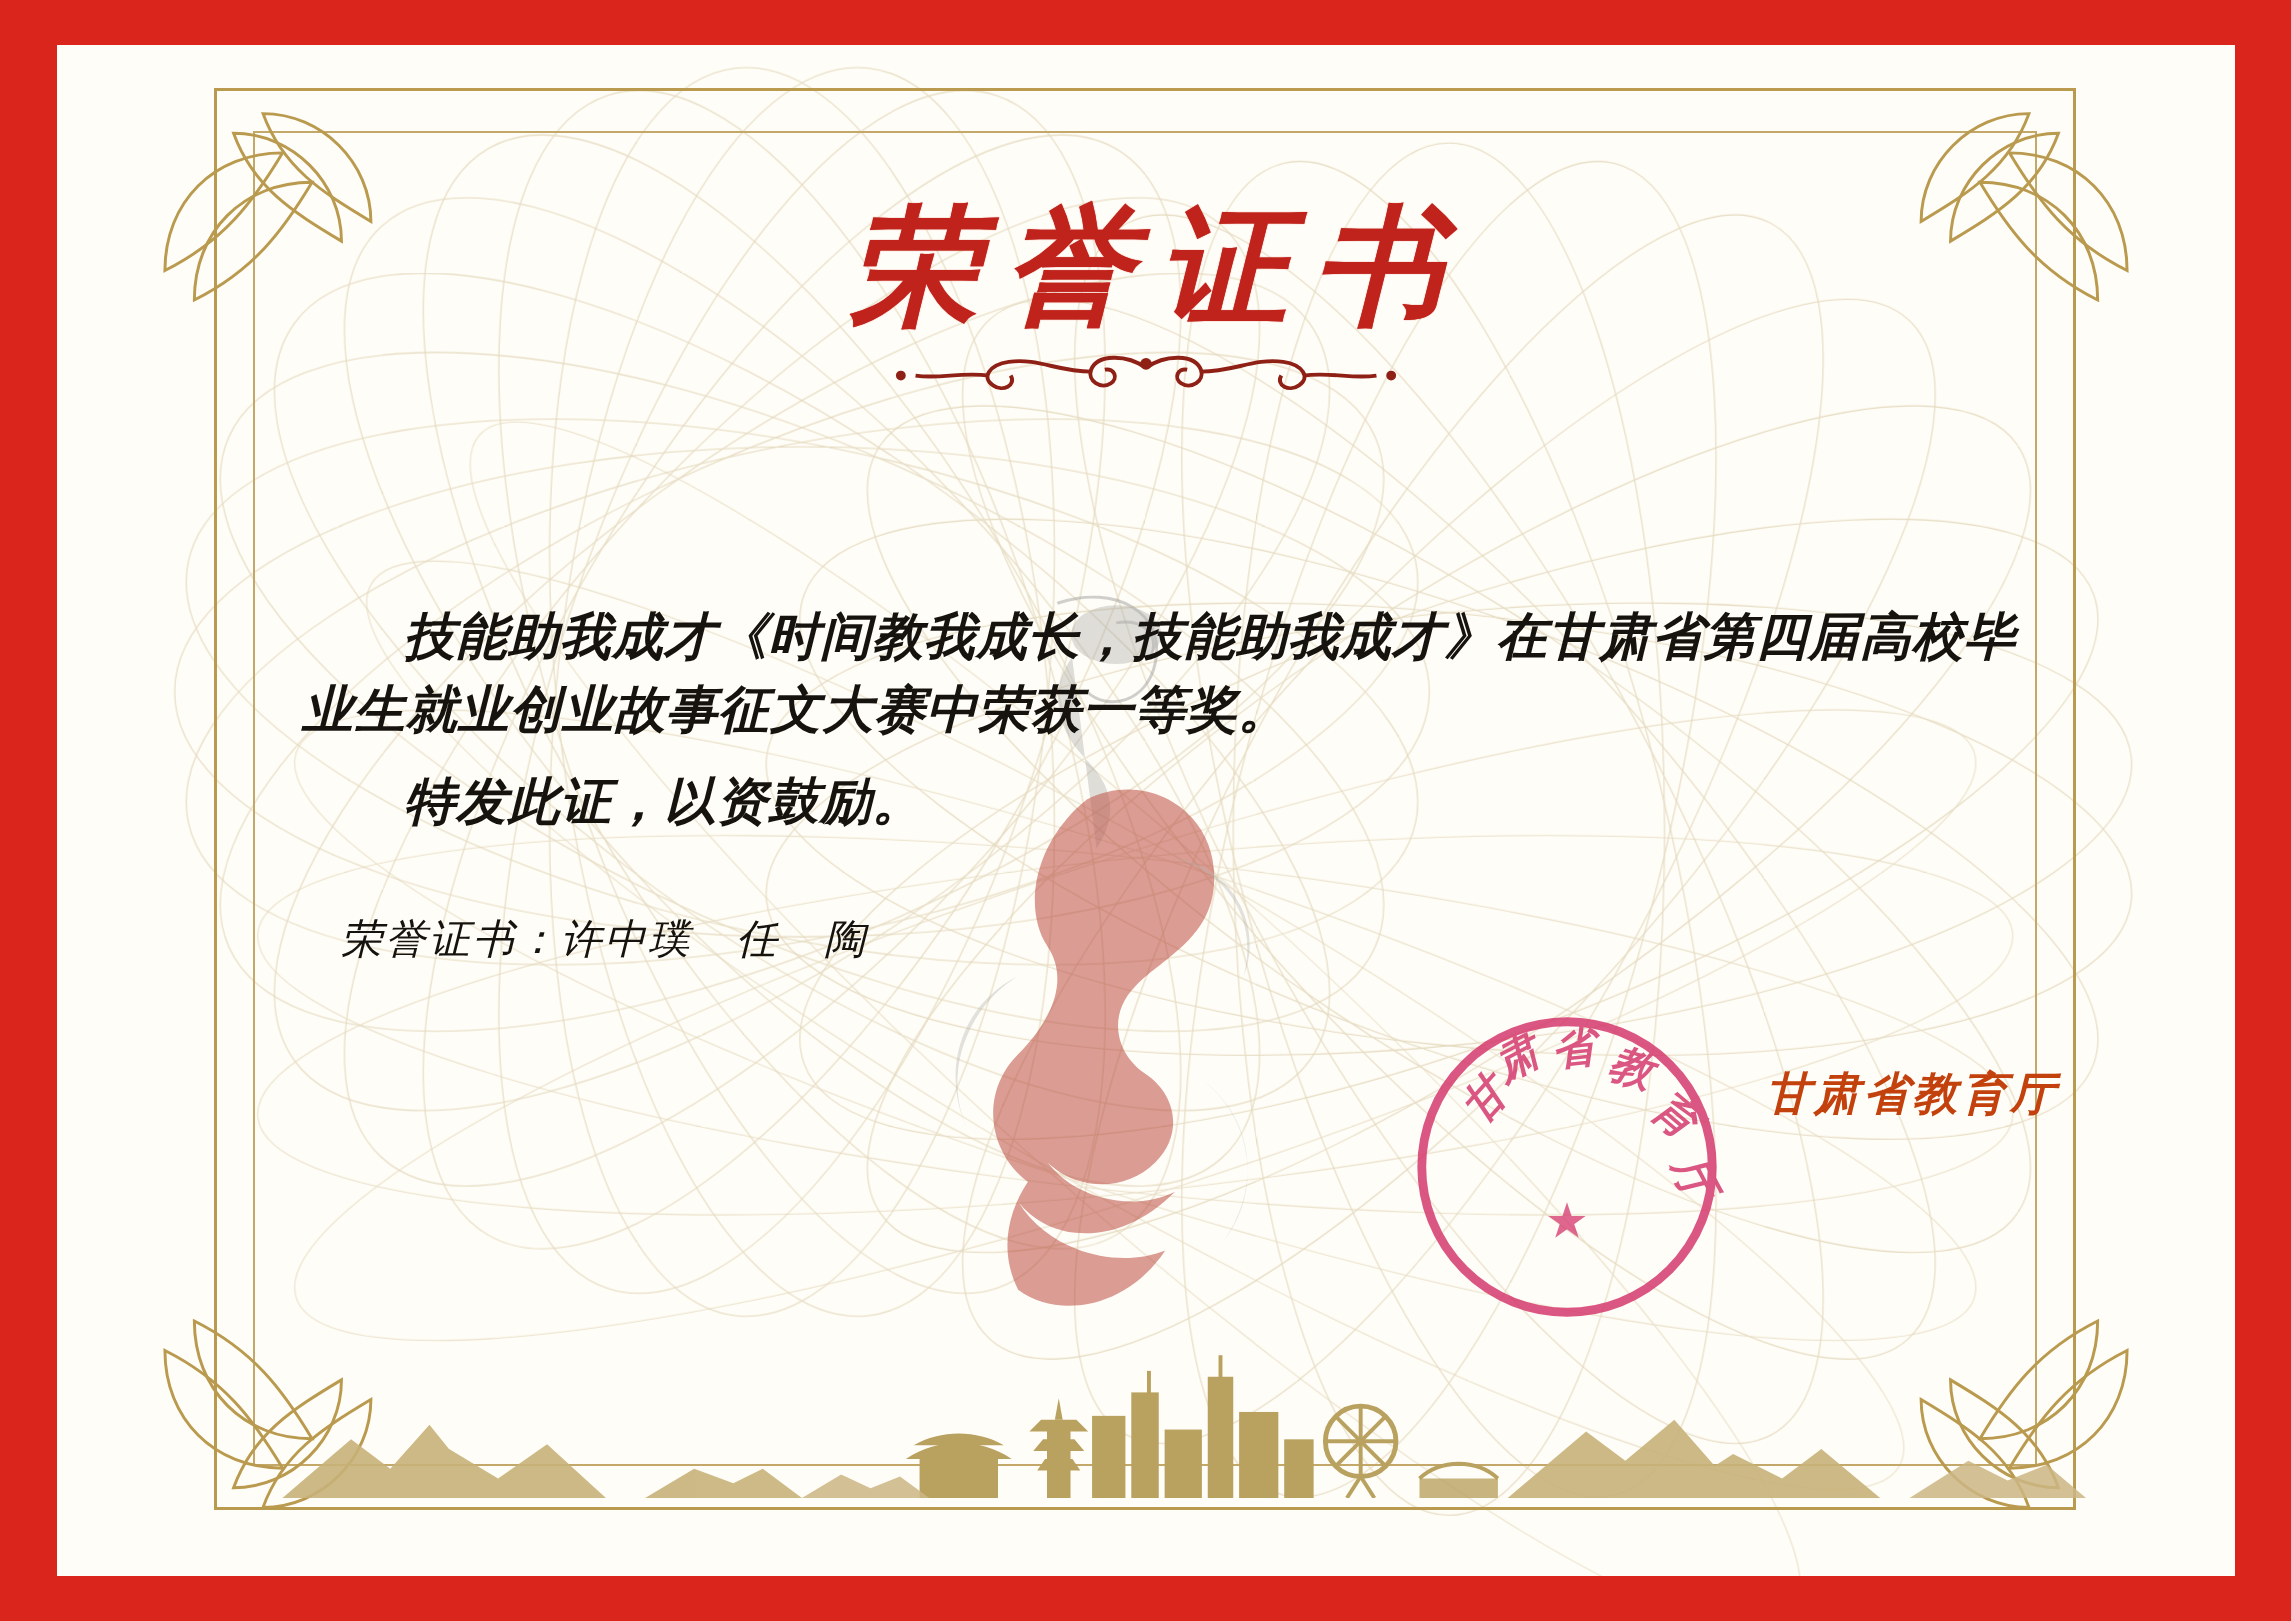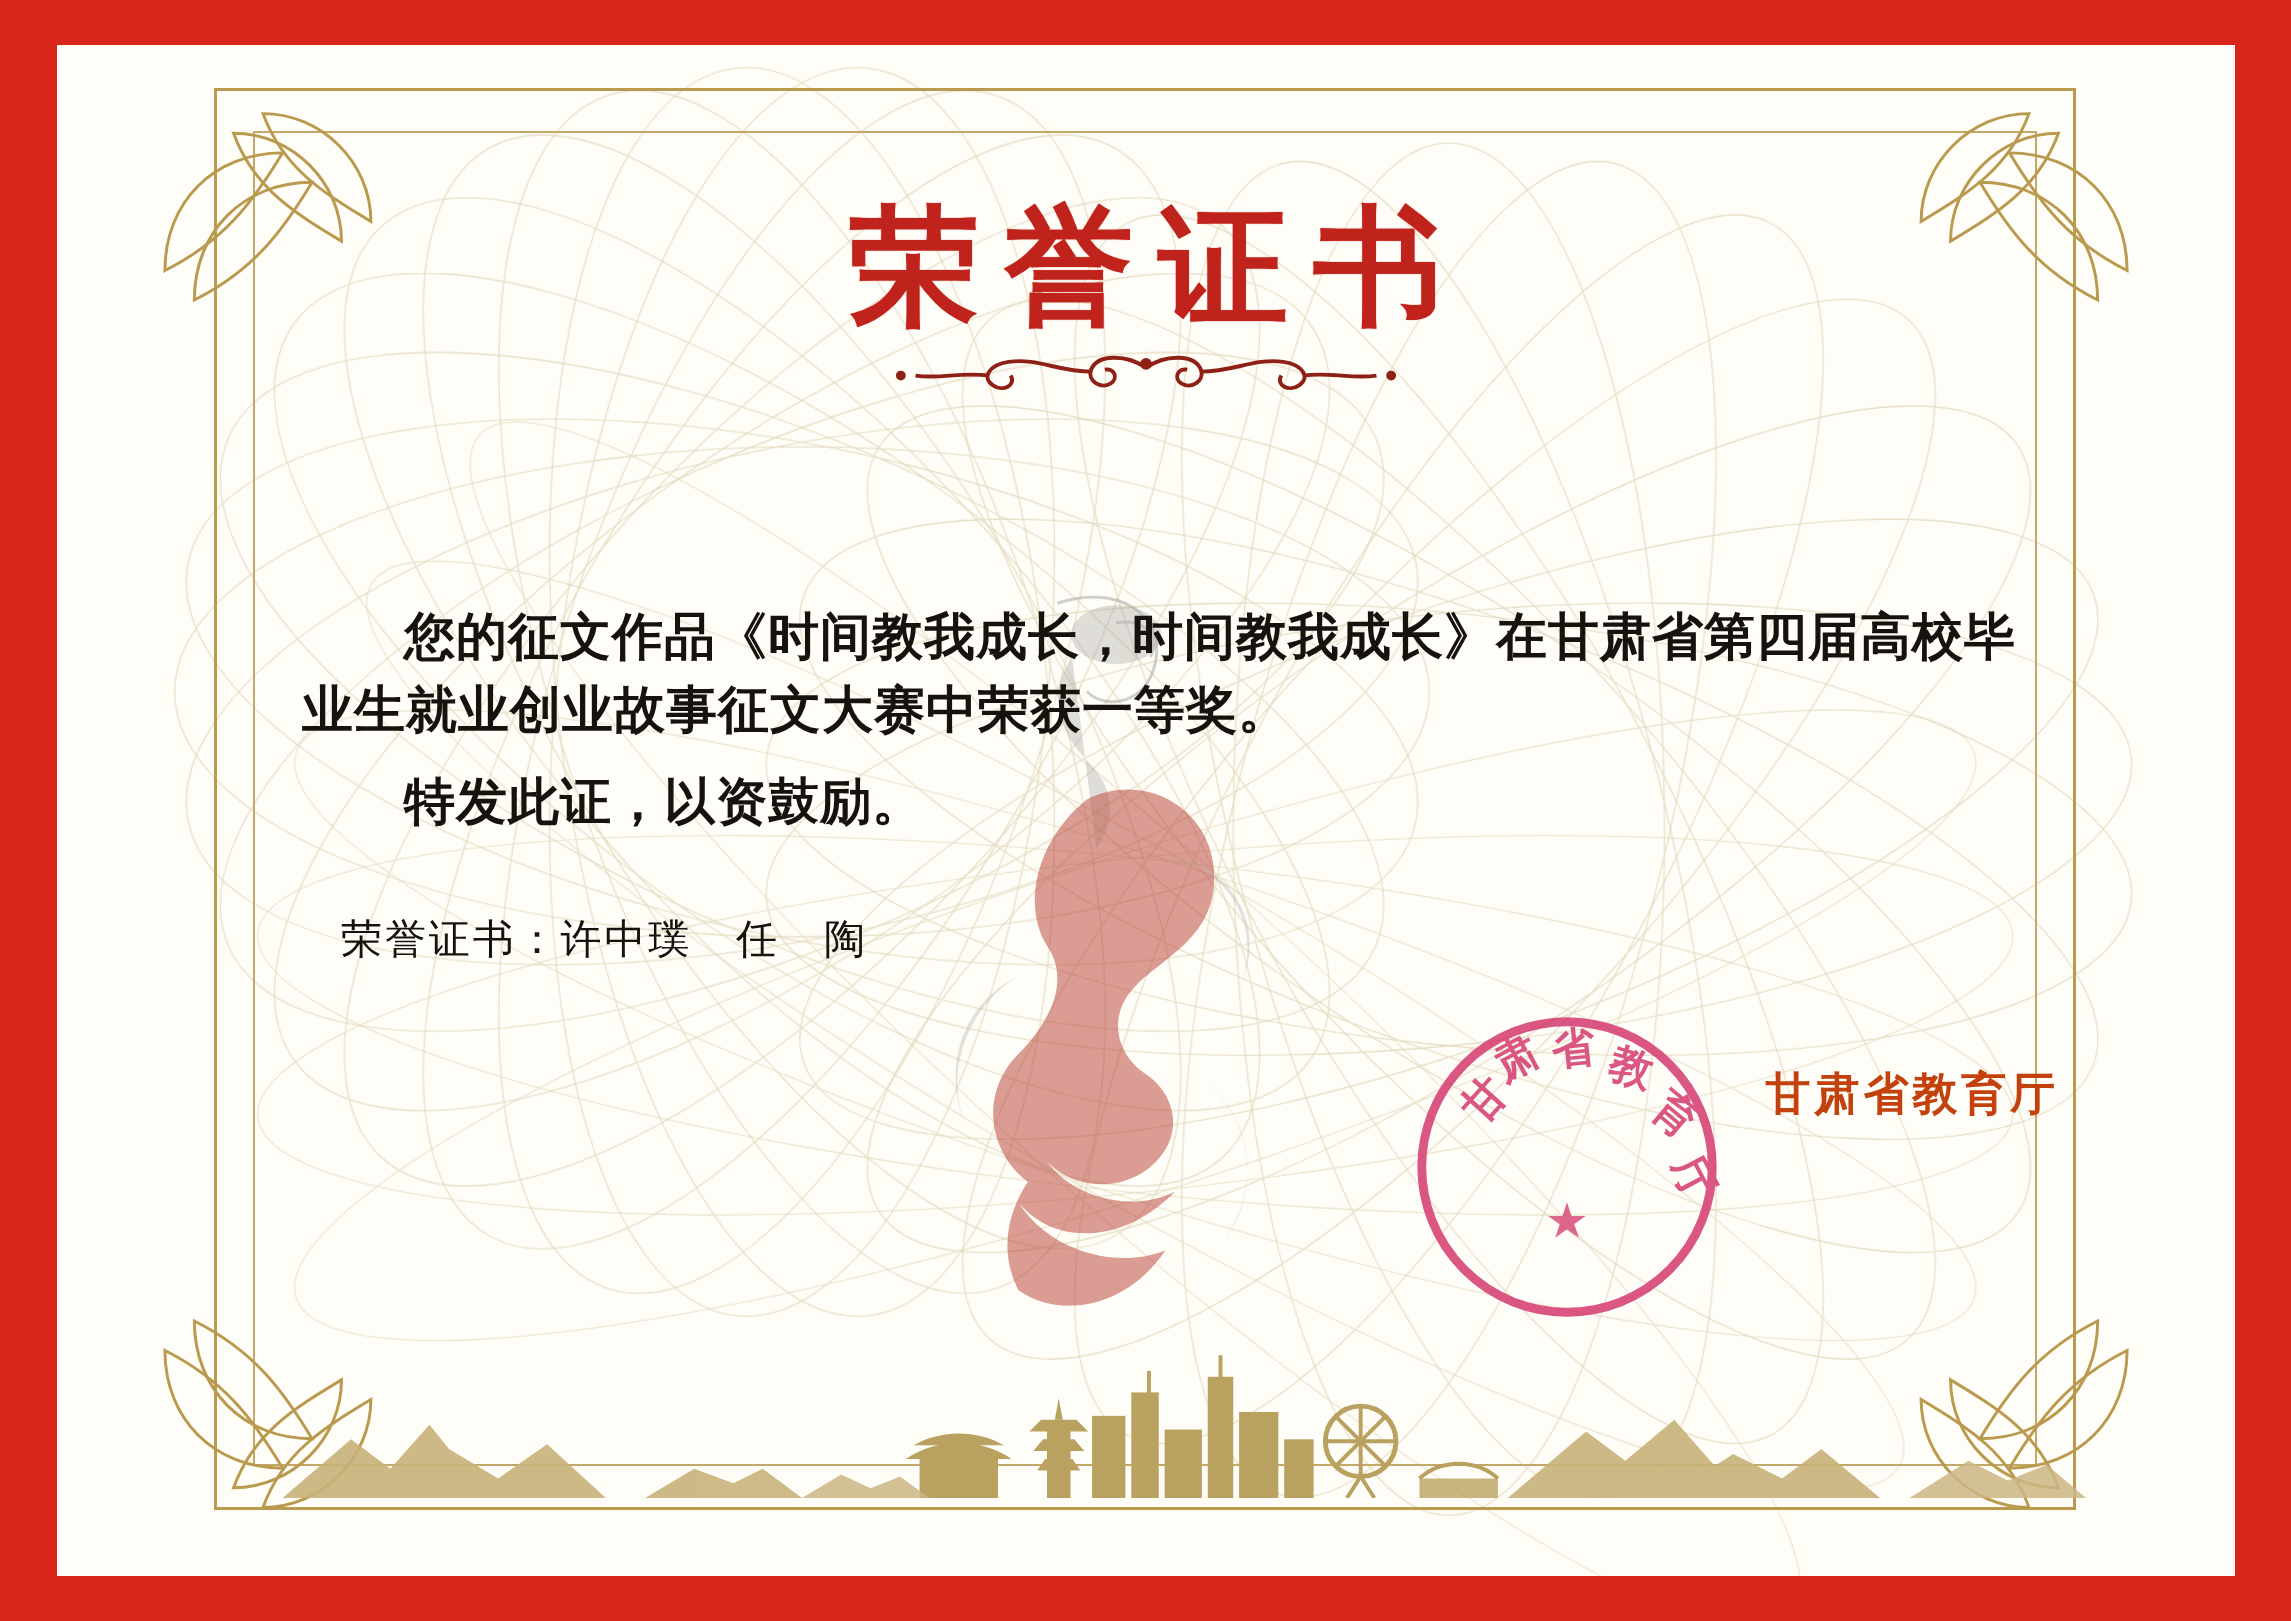--- a/index.html
+++ b/index.html
@@ -14,20 +14,21 @@
     font-family: "DejaVu Serif", "Liberation Serif", serif;
   }
 
   
   .certificate {
     position: relative;
     width: 2292px;
     height: 1621px;
     background: #ffffff;
     box-sizing: border-box;
+    font-style: italic;
   }
   .red-frame {
     position: absolute;
     left: 0;
     top: 0;
     width: 2292px;
     height: 1621px;
     box-sizing: border-box;
     border-top: 45px solid #d9251c;
     border-bottom: 45px solid #d9251c;
@@ -344,21 +345,21 @@
         </g>
         <g fill="#8e2016">
           <circle cx="310" cy="14" r="6"></circle>
           <circle cx="560" cy="26" r="5"></circle>
           <circle cx="60" cy="26" r="5"></circle>
         </g>
       </svg>
     </div>
 
     <div class="body-area">
-      <p class="para">您的征文作品《时间教我成长，时间教我成长》在甘肃省第四届高校毕业生就业创业故事征文大赛中荣获一等奖。</p>
+      <p class="para">技能助我成才《时间教我成长，技能助我成才》在甘肃省第四届高校毕业生就业创业故事征文大赛中荣获一等奖。</p>
       <p class="para second">特发此证，以资鼓励。</p>
       <p class="advisor">荣誉证书：许中璞　任　陶</p>
     </div>
 
     <div class="sign-block">
       <p class="sign-org">甘肃省教育厅</p>
     </div>
 
     <svg class="seal" viewBox="0 0 320 320">
       <g opacity="0.82">

